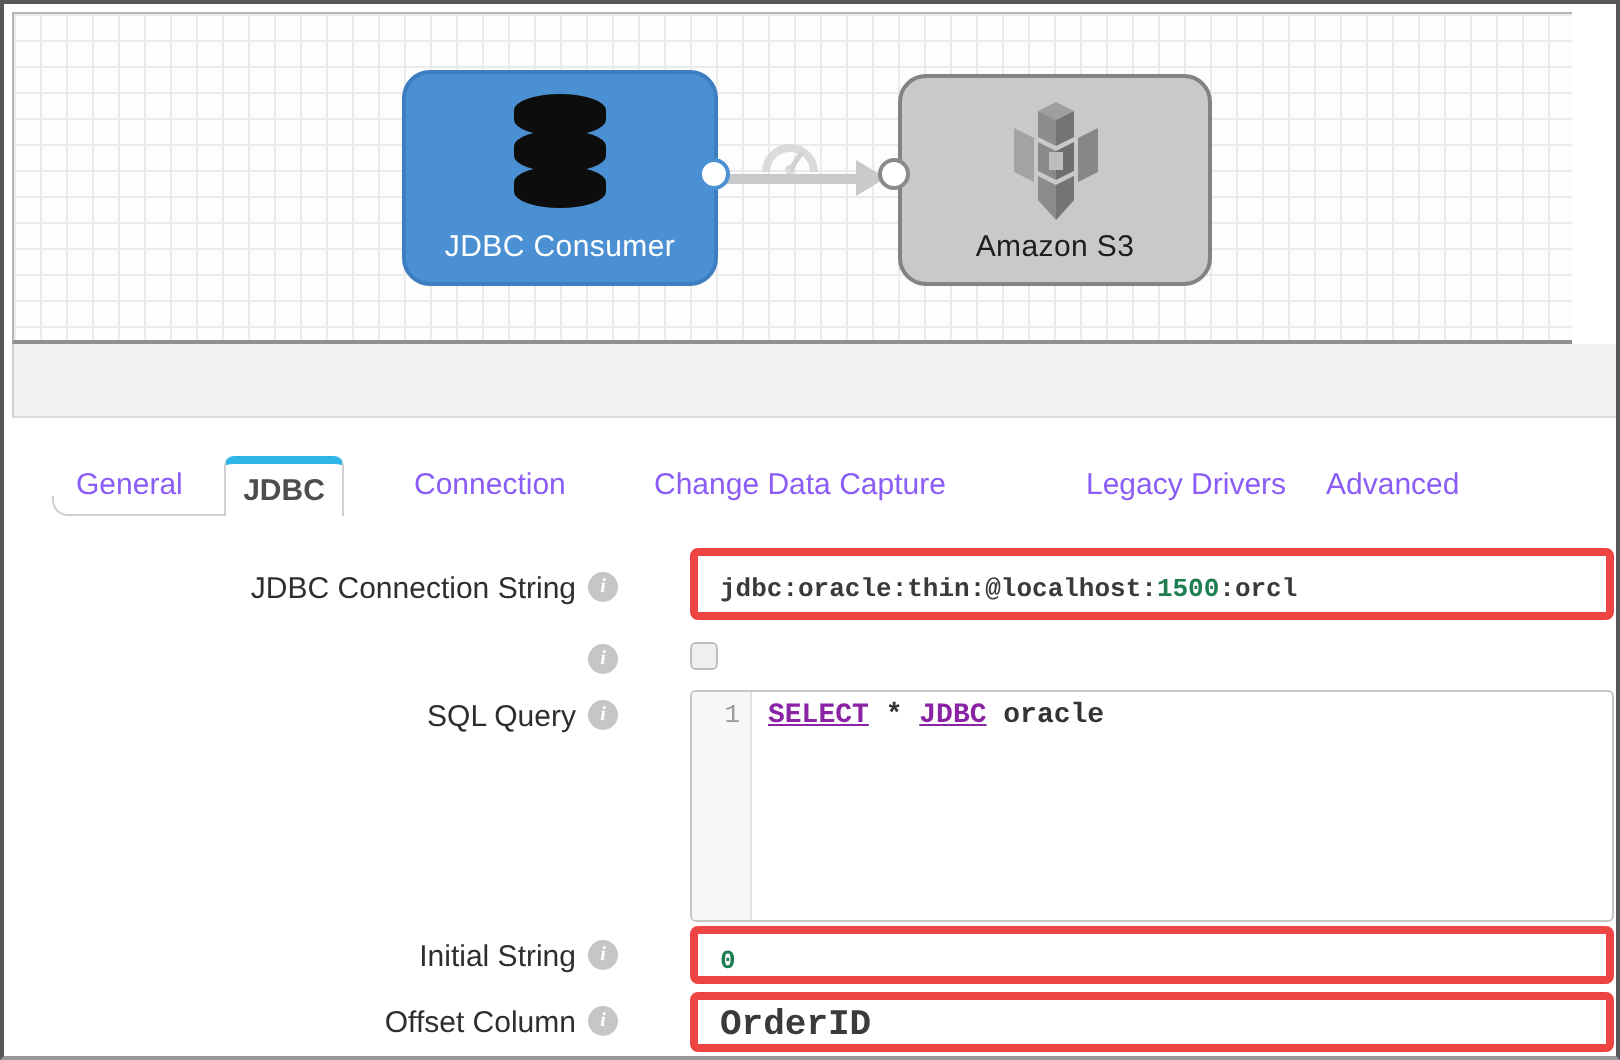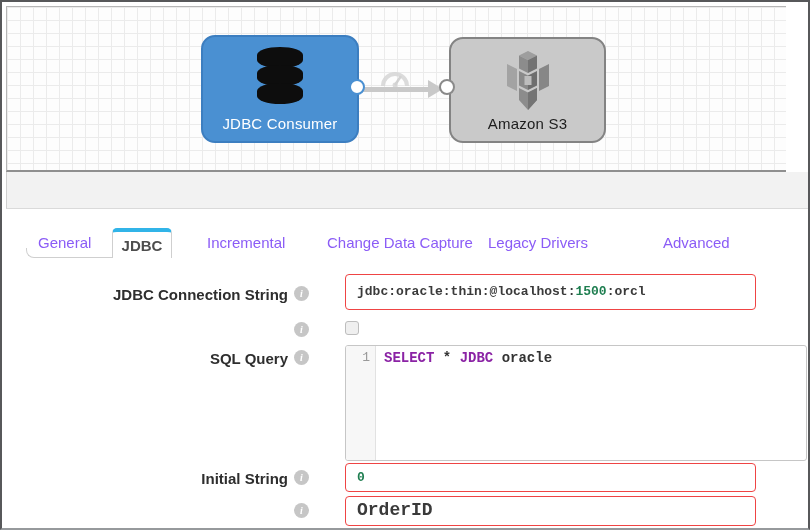--- a/index.html
+++ b/index.html
@@ -83,31 +83,31 @@
     background:#fff; border-top:4px solid #31b4e8;
     border-left:1px solid #cfcfcf; border-right:1px solid #cfcfcf;
     border-radius:5px 5px 0 0;
     display:flex; align-items:center; justify-content:center;
     font-size:15px; font-weight:bold; color:#4d4d4d;
   }
 
   
   .fld-label {
     position:absolute; left:0; width:286px; text-align:right;
-    font-size:15px; font-weight:bold; color:#2e2e2e; white-space:nowrap;
+    font-size:15px; font-weight:normal; color:#2e2e2e; white-space:nowrap;
   }
   .info-icon {
     position:absolute; left:292px; width:15px; height:15px; border-radius:50%;
     background:#c6c6c6; color:#fff; font-size:10px; font-weight:bold;
     font-family:"Liberation Serif", serif; font-style:italic;
     display:flex; align-items:center; justify-content:center;
   }
   .input-box {
-    position:absolute; left:343px; width:411px; background:#fff;
-    border:1px solid #ef4444; border-radius:4px;
+    position:absolute; left:343px; width:462px; background:#fff;
+    border:4px solid #ef4444; border-radius:4px;
     font-family:"Liberation Mono", monospace; font-weight:bold;
     color:#3a3a3a; overflow:hidden; white-space:pre;
   }
   .in-conn   { top:272px; height:36px; font-size:13px; line-height:34px; padding-left:11px; }
   .in-offset { top:461px; height:29px; font-size:13px; line-height:27px; padding-left:11px; }
   .in-column { top:494px; height:30px; font-size:18px; line-height:27px; padding-left:11px; }
   .tok-green { color:#1e7e50; }
 
   .checkbox {
     position:absolute; left:343px; top:319px; width:14px; height:14px;
@@ -122,21 +122,21 @@
     position:absolute; left:0; top:0; bottom:0; width:30px;
     background:#f7f7f7; border-right:1px solid #e2e2e2;
     font-family:"Liberation Mono", monospace; font-size:13px; color:#9a9a9a;
     text-align:right; padding:4px 5px 0 0;
   }
   .code-line {
     position:absolute; left:38px; top:4px;
     font-family:"Liberation Mono", monospace; font-size:14px; font-weight:bold;
     color:#333; white-space:pre;
   }
-  .tok-kw { color:#8b23a5; }
+  .tok-kw { color:#8b23a5;text-decoration:underline; }
 </style>
 </head>
 <body>
 
 <div id="app">
 
   <div class="canvas">
 
     <div class="stage stage-source">
       <div class="stage-icon">
@@ -178,39 +178,40 @@
     <div class="link-arrow"></div>
     <div class="port port-out"></div>
     <div class="port port-in"></div>
   </div>
 
   <div class="subheader"></div>
 
   <div class="tab-underline"></div>
   <div class="tab-link" style="left:36px">General</div>
   <div class="tab-active">JDBC</div>
-  <div class="tab-link" style="left:205px">Incremental</div>
+  <div class="tab-link" style="left:205px">Connection</div>
   <div class="tab-link" style="left:325px">Change Data Capture</div>
-  <div class="tab-link" style="left:486px">Legacy Drivers</div>
+  <div class="tab-link" style="left:541px">Legacy Drivers</div>
   <div class="tab-link" style="left:661px">Advanced</div>
 
   <div class="fld-label" style="top:284px">JDBC Connection String</div>
   <div class="info-icon" style="top:284px">i</div>
   <div class="input-box in-conn"><span>jdbc:oracle:thin:@localhost:</span><span class="tok-green">1500</span><span>:orcl</span></div>
 
   <div class="info-icon" style="top:320px">i</div>
   <div class="checkbox"></div>
 
   <div class="fld-label" style="top:348px">SQL Query</div>
   <div class="info-icon" style="top:348px">i</div>
   <div class="code-editor">
     <div class="code-gutter">1</div>
     <div class="code-line"><span class="tok-kw">SELECT</span><span> * </span><span class="tok-kw">JDBC</span><span> oracle</span></div>
   </div>
 
   <div class="fld-label" style="top:468px">Initial String</div>
   <div class="info-icon" style="top:468px">i</div>
   <div class="input-box in-offset tok-green">0</div>
 
+  <div class="fld-label" style="top:501px">Offset Column</div>
   <div class="info-icon" style="top:501px">i</div>
   <div class="input-box in-column">OrderID</div>
 
 </div>
 
 </body></html>

